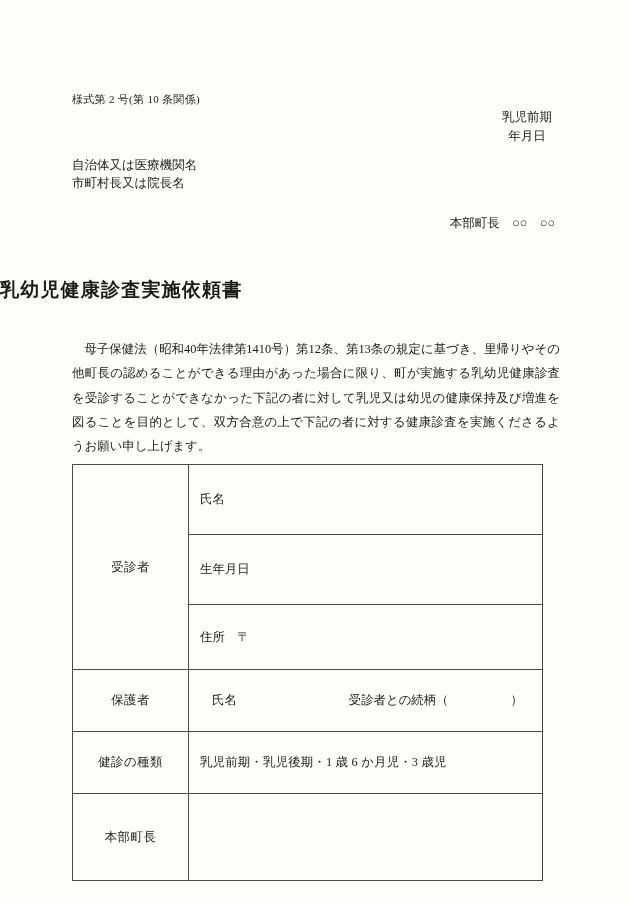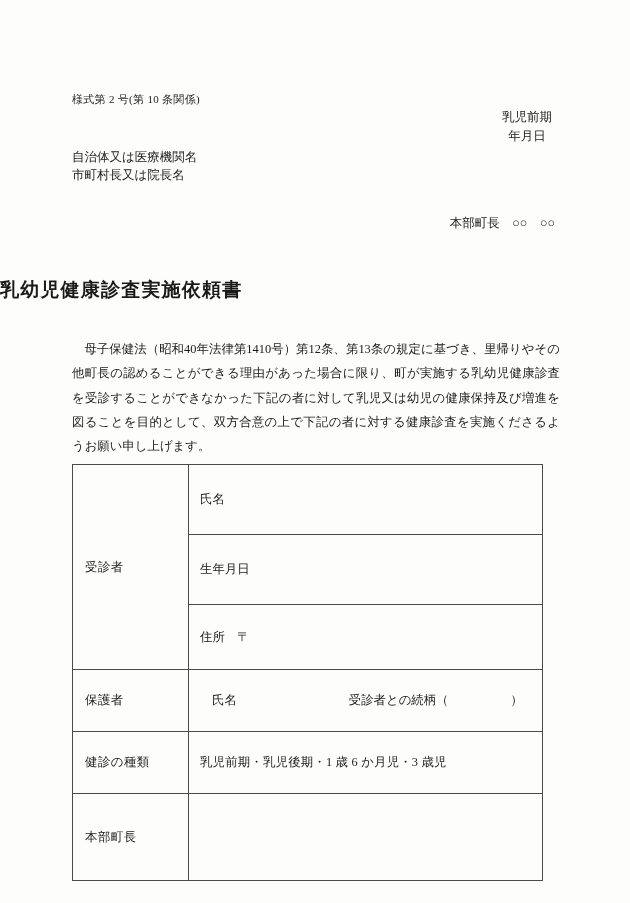--- a/index.html
+++ b/index.html
@@ -39,21 +39,21 @@
     top: 108px;
     text-align: center;
     font-size: 12.5px;
     line-height: 1.55;
   }
   .doc-meta div { white-space: nowrap; }
 
   .issuer-block {
     position: absolute;
     left: 72px;
-    top: 148px;
+    top: 156px;
     font-size: 12.5px;
     line-height: 1.45;
   }
   .issuer-block div { white-space: nowrap; }
 
   .recipient {
     position: absolute;
     right: 75px;
     top: 215px;
     font-size: 12.5px;
@@ -98,21 +98,21 @@
     table-layout: fixed;
     font-size: 12.4px;
   }
   .form-table td {
     border: 1px solid #4a4a4a;
     padding: 12px;
     vertical-align: middle;
   }
   .form-table .lbl {
     width: 91px;
-    text-align: left;
+    text-align: center;
     letter-spacing: 0.5px;
   }
   .form-table .val {
     padding-left: 11px;
   }
   .h-name    { height: 45px; }
   .h-birth   { height: 45px; }
   .h-addr    { height: 40px; margin-left: 24px; }
   .h-guard   { height: 37px; }
   .h-kind    { height: 37px; }

